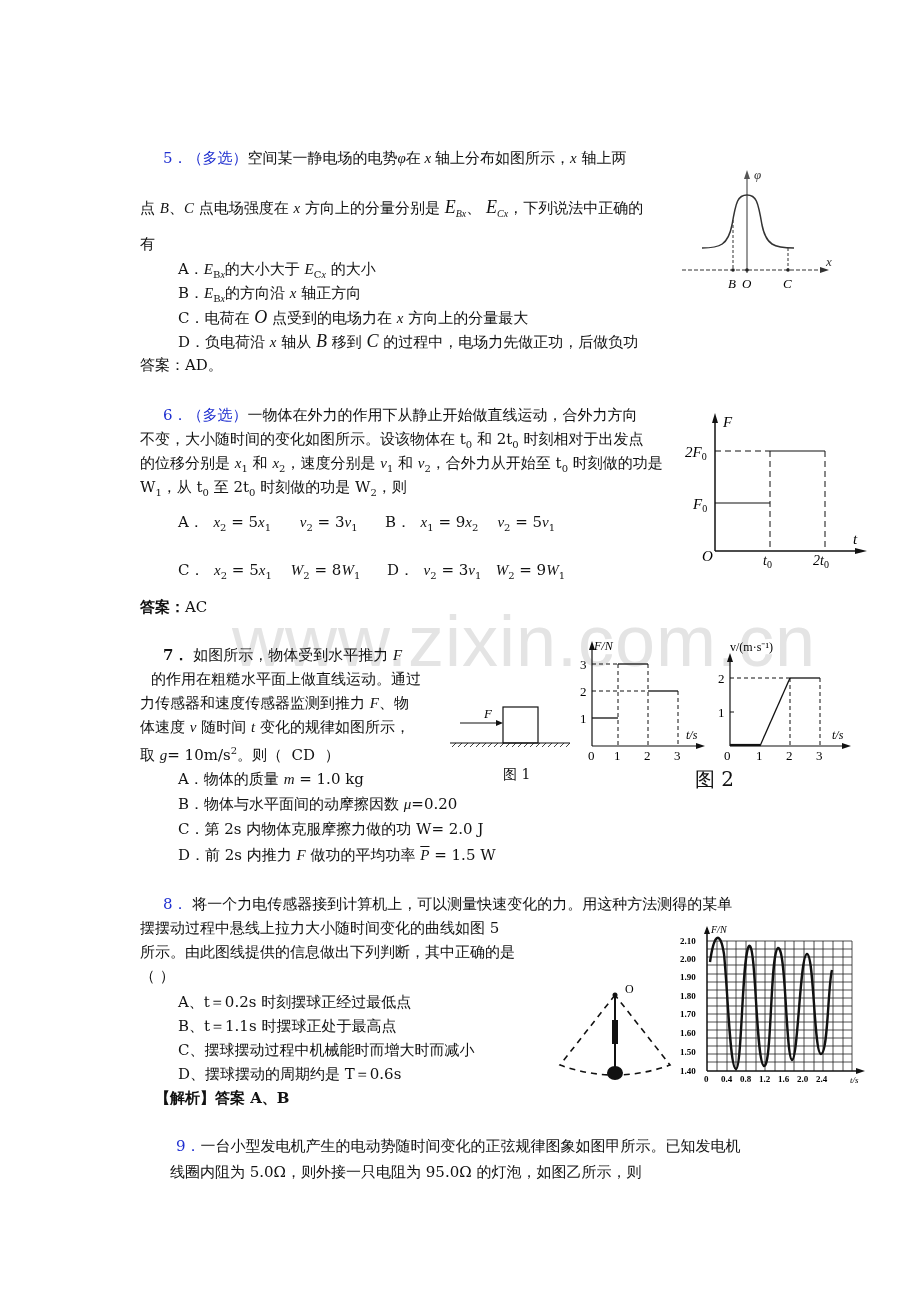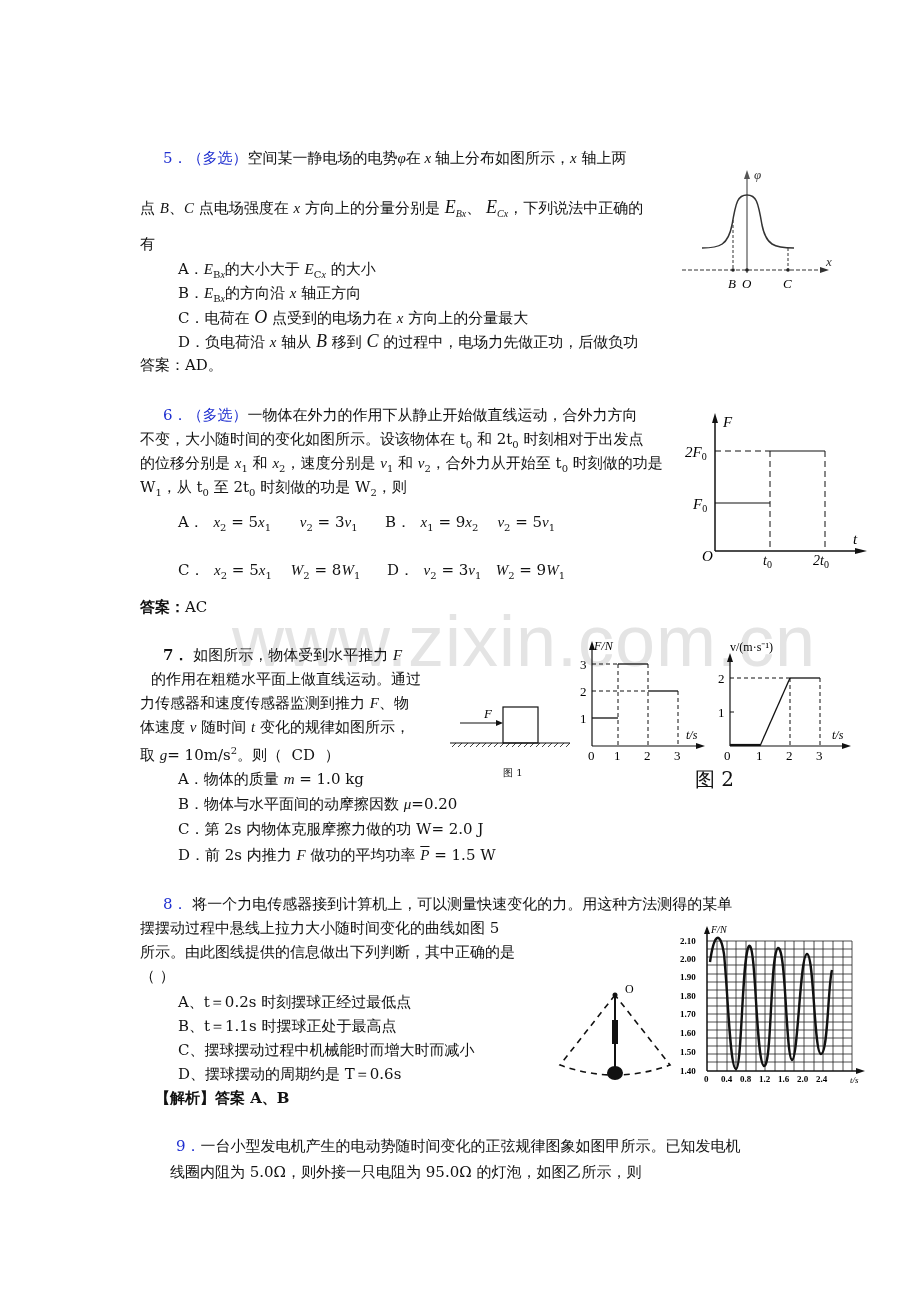--- a/index.html
+++ b/index.html
@@ -127,21 +127,21 @@
       <line x1="76" y1="47" x2="80" y2="43"></line>
         <line x1="82" y1="47" x2="86" y2="43"></line>
         <line x1="88" y1="47" x2="92" y2="43"></line>
       <line x1="94" y1="47" x2="98" y2="43"></line>
         <line x1="100" y1="47" x2="104" y2="43"></line>
         <line x1="106" y1="47" x2="110" y2="43"></line>
       <line x1="112" y1="47" x2="116" y2="43"></line>
         <line x1="118" y1="47" x2="122" y2="43"></line>
     </g>
   </svg>
-  <div class="abs" style="left:503px; top:766px; font-size:10px;">图 1</div>
+  <div class="abs" style="left:503px; top:766px; font-size:14px;">图 1</div>
 
   <svg class="abs" style="left:580px; top:638px;" width="130" height="125">
     <line x1="12" y1="108" x2="12" y2="6" stroke="#111" stroke-width="1.2"></line>
     <polygon points="9,12 12,3 15,12" fill="#111"></polygon>
     <line x1="12" y1="108" x2="122" y2="108" stroke="#111" stroke-width="1.2"></line>
     <polygon points="116,105 125,108 116,111" fill="#111"></polygon>
     <text x="14" y="12" font-size="12" font-style="italic">F/N</text>
     <text x="106" y="101" font-size="12" font-style="italic">t/s</text>
 
     <line x1="12" y1="26" x2="38" y2="26" stroke="#111" stroke-dasharray="4,3"></line>

